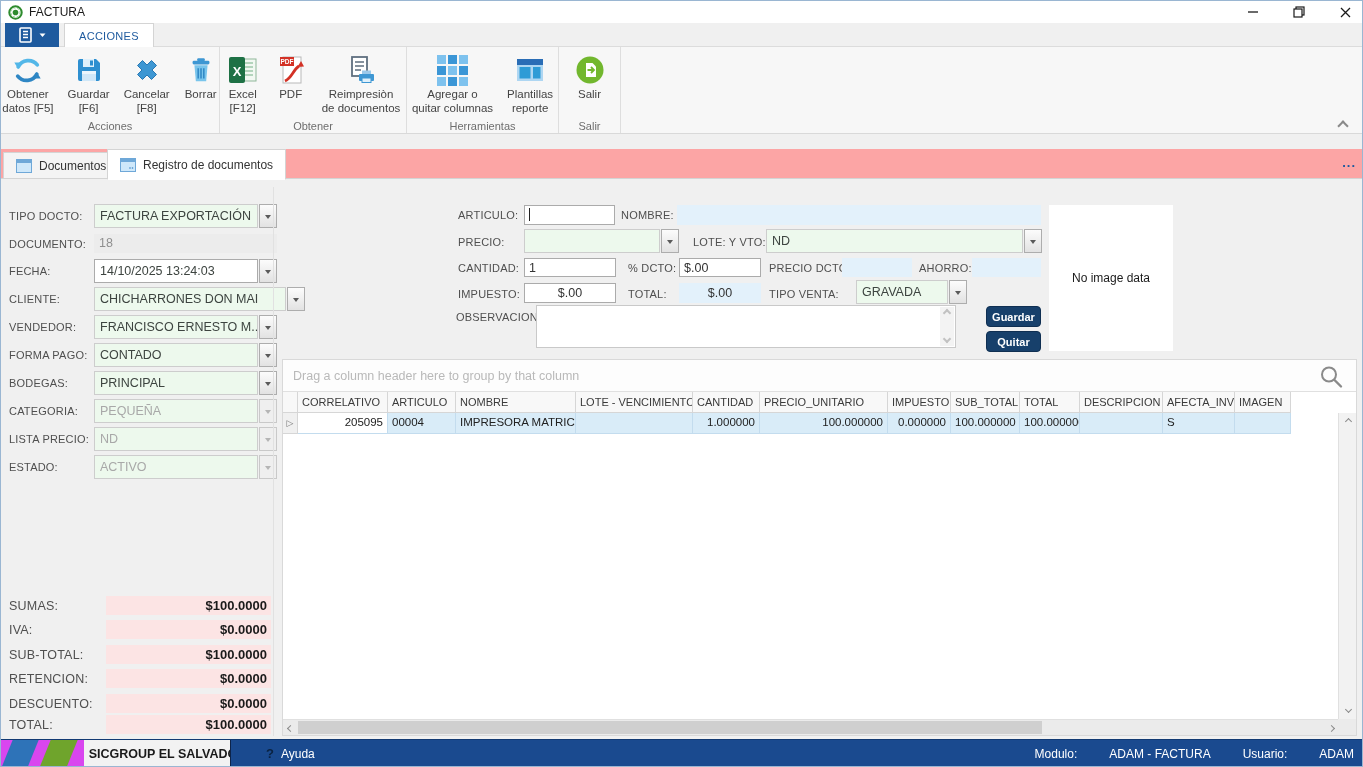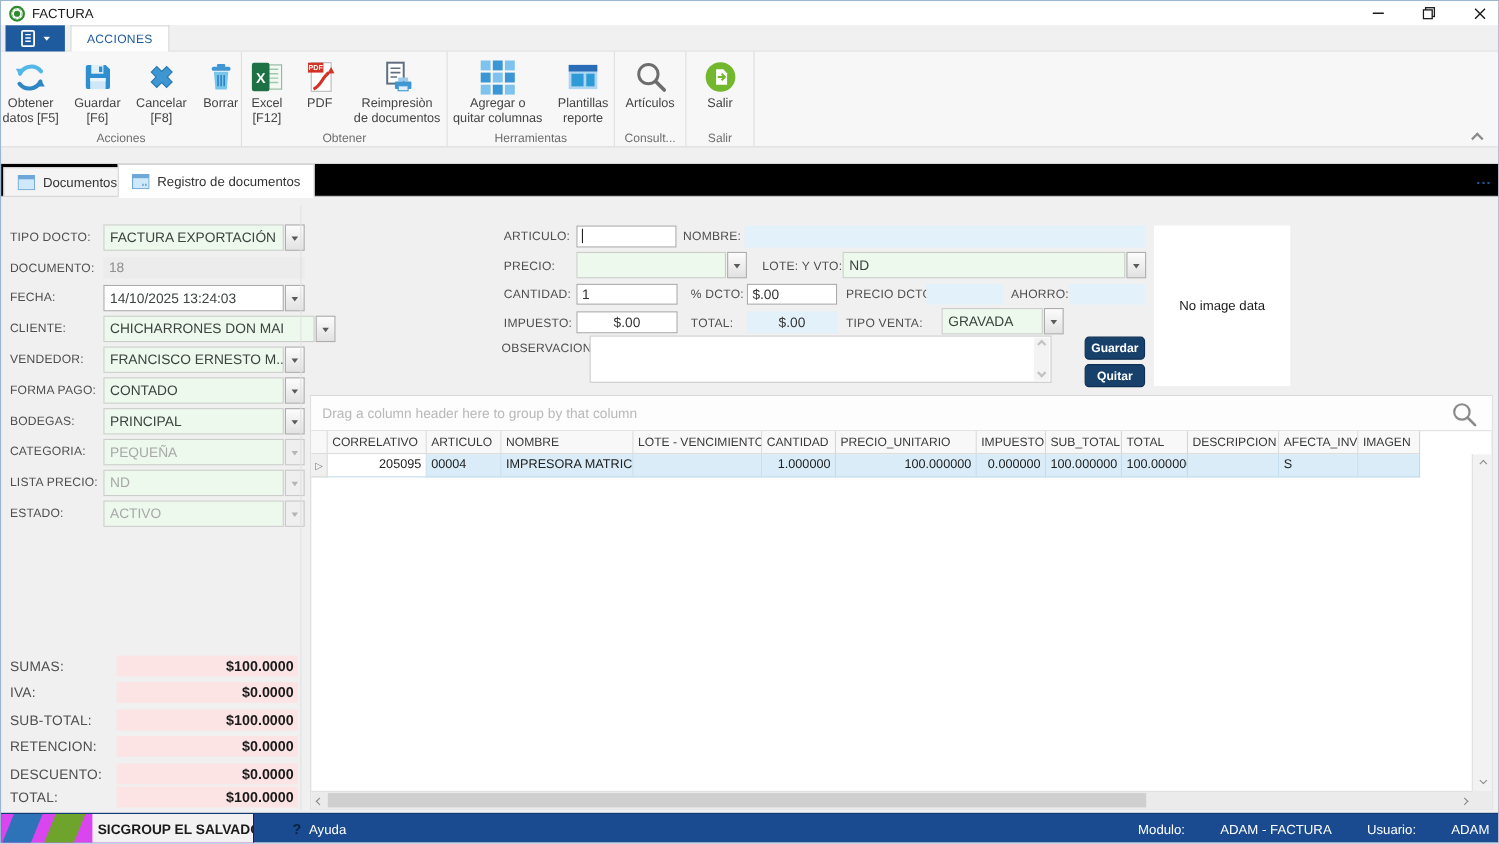--- a/index.html
+++ b/index.html
@@ -26,21 +26,21 @@
   .rbtn { display:flex; flex-direction:column; align-items:center; padding:2px 7px; background:transparent; border:none; cursor:default; }
   .rbtn .ric { width:34px; height:34px; display:flex; align-items:center; justify-content:center; }
   .rbtn .rl { font-size:11.5px; color:#444; line-height:14px; text-align:center; white-space:nowrap; }
   .grid9 { display:grid; grid-template-columns:repeat(3,9px); grid-template-rows:repeat(3,9px); gap:2px; }
   .grid9 i { display:block; }
   .grid9 i:nth-child(odd){ background:#7ec2ee; } .grid9 i:nth-child(even){ background:#3b96d6; }
   .ribbon-collapse { position:absolute; right:12px; bottom:4px; width:14px; height:10px; cursor:default; }
   .chev-up { display:block; width:8px; height:8px; border-left:2px solid #8a8a8a; border-top:2px solid #8a8a8a; transform:rotate(45deg); margin:3px auto 0; }
 
   
-  .doc-tabs { position:absolute; left:0; top:148px; width:100%; height:30px; border-bottom:1px solid #d4d4d4; background:#000000; }
+  .doc-tabs { position:absolute; left:0; top:148px; width:100%; height:30px; border-bottom:1px solid #d4d4d4; background:#fca5a5; }
   .dtab { position:absolute; display:flex; align-items:center; gap:7px; font-size:12px; color:#333; padding:0 12px; border:1px solid #d4d4d4; background:#f4f4f4; }
   .dtab.t1 { left:2px; top:3px; height:27px; }
   .dtab.t2 { left:106px; top:0; height:31px; background:#ffffff; border-bottom:1px solid #ffffff; z-index:2; }
   .tab-overflow { position:absolute; right:6px; top:6px; font-size:13px; font-weight:bold; color:#1e5a9e; letter-spacing:1px; cursor:default; }
 
   
   .lbl { font-size:11px; color:#4f4f4f; letter-spacing:0.2px; }
   .fld { position:absolute; left:8px; width:262px; height:24px; }
   .fld .lbl { position:absolute; left:0; top:6px; }
   .combo { position:absolute; left:85px; top:0; display:flex; height:24px; }
@@ -280,33 +280,20 @@
             <rect x="5.5" y="13" width="11" height="11.5" fill="#2e9bd6"></rect>
             <rect x="19" y="13" width="7.5" height="11.5" fill="#2e9bd6"></rect>
           </svg>
         </span>
         <span class="rl">Plantillas</span>
         <span class="rl">reporte</span>
       </button>
       <span class="rgroup-label">Herramientas</span>
     </div>
 
-    <div class="rgroup" style="width:65px">
-      <button class="rbtn">
-        <span class="ric">
-          <svg viewBox="0 0 32 32" width="33" height="33">
-            <circle cx="14" cy="13" r="8.5" fill="none" stroke="#6d6d6d" stroke-width="2.6"></circle>
-            <path d="M20.5 19.5L28 27" stroke="#6d6d6d" stroke-width="3.2" stroke-linecap="round"></path>
-          </svg>
-        </span>
-        <span class="rl">Artículos</span>
-        <span class="rl"></span>
-      </button>
-      <span class="rgroup-label">Consult...</span>
-    </div>
 
     <div class="rgroup" style="width:62px">
       <button class="rbtn">
         <span class="ric">
           <svg viewBox="0 0 32 32" width="32" height="32">
             <circle cx="16" cy="16" r="13.5" fill="#72b72e"></circle>
             <path d="M12 9h6.5l3.5 3.5V23h-10z" fill="#ffffff"></path>
             <path d="M13.5 16h6M17 13l3 3-3 3" stroke="#72b72e" stroke-width="1.8" fill="none"></path>
           </svg>
         </span>

